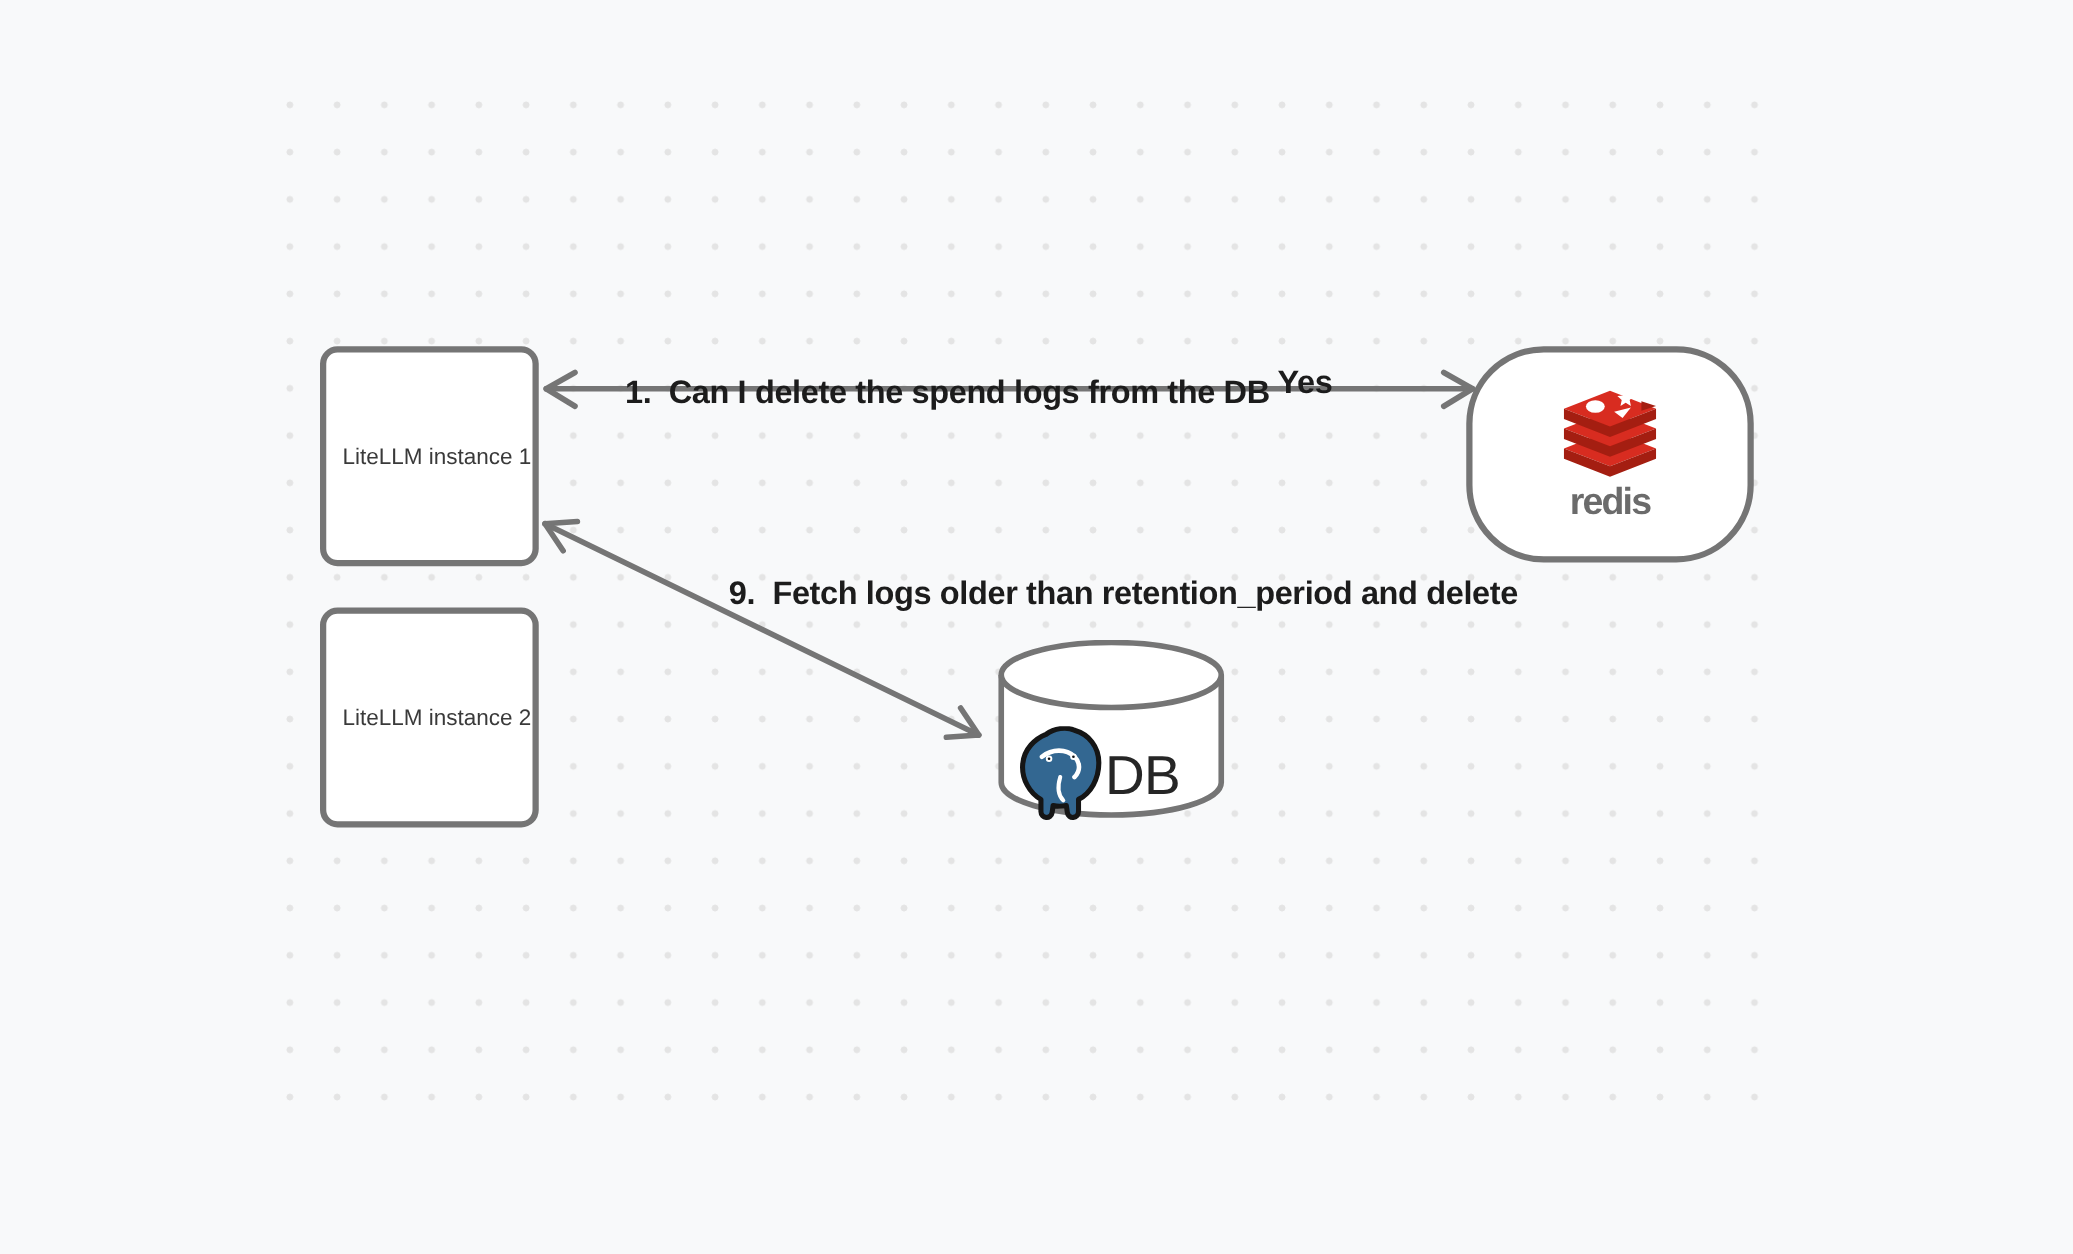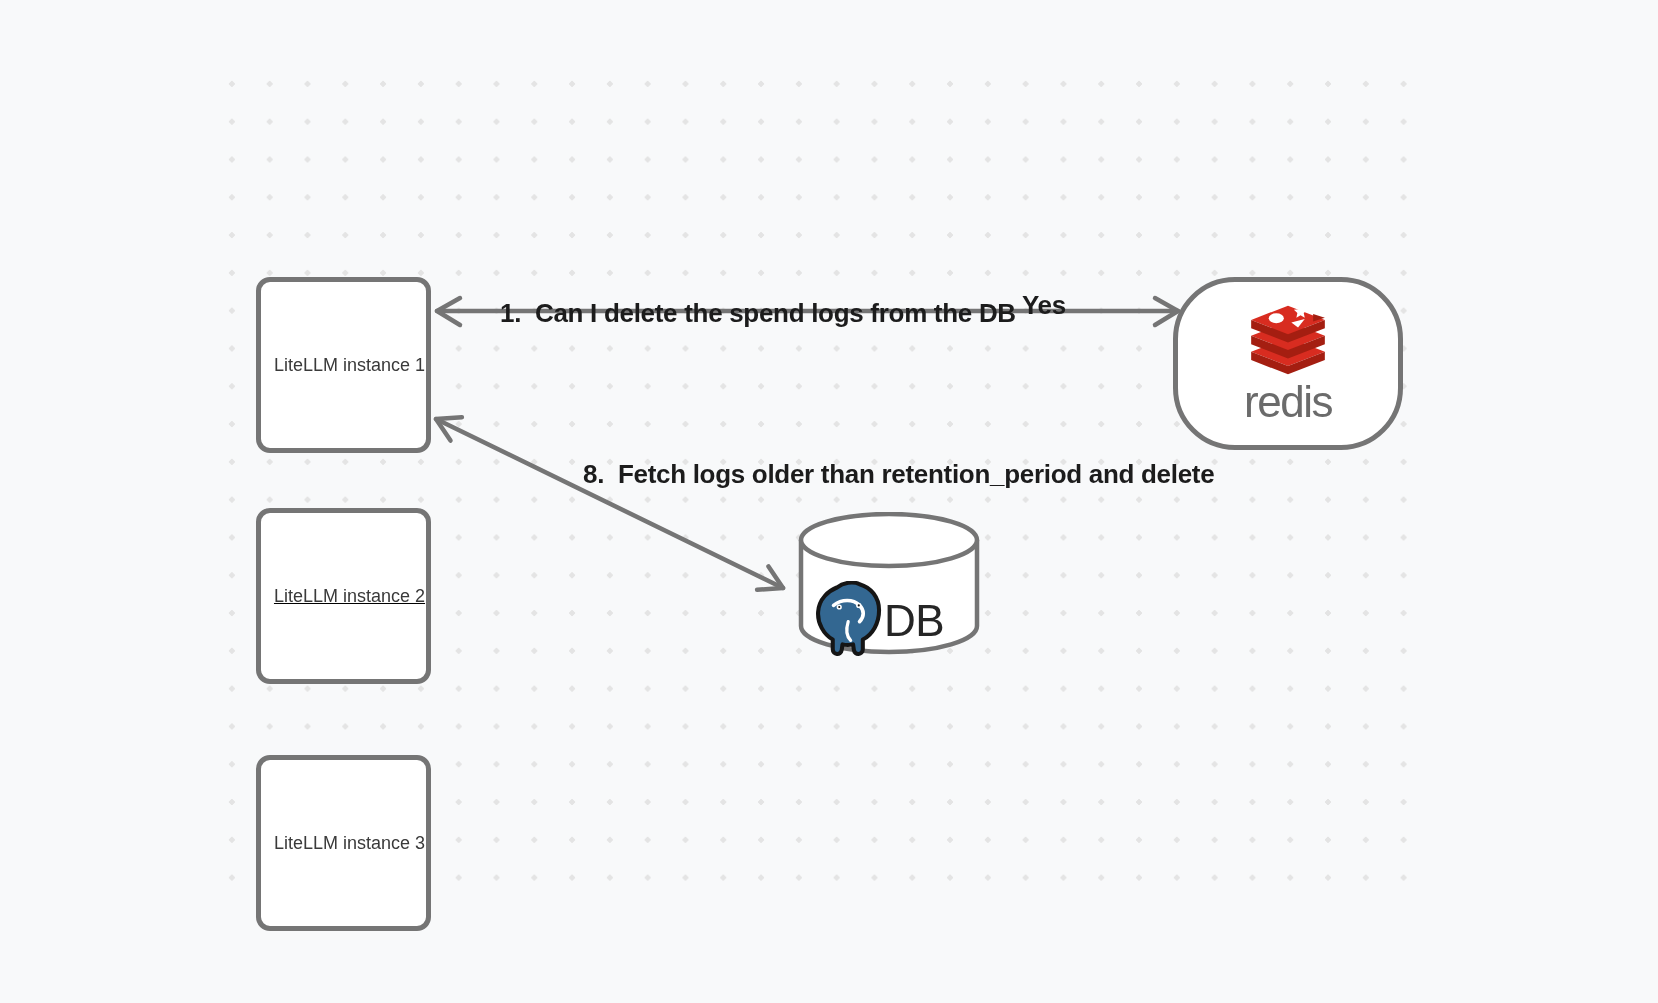--- a/index.html
+++ b/index.html
@@ -19,28 +19,28 @@
     pointer-events:none;
   }
   .arrow-layer{position:absolute;left:0;top:0;width:1658px;height:1003px;}
   .arrow-line{stroke:var(--stroke);stroke-width:4.5;fill:none;stroke-linecap:round;stroke-linejoin:round;}
   .node-box{
     position:absolute;left:256px;width:175px;height:176px;
     background:var(--node-fill);border:5px solid var(--stroke);border-radius:14px;
     display:flex;align-items:center;justify-content:center;padding-left:12px;
   }
   .node-box .box-label{font-size:18px;color:var(--box-text);white-space:nowrap;}
-  .box-1{top:277px;} .box-2{top:508px;text-decoration:underline;} .box-3{top:755px;}
+  .box-1{top:277px;} .box-2{top:486px;} .box-3{top:755px;}
   .redis-node{
     position:absolute;left:1173px;top:277px;width:230px;height:173px;
     background:var(--node-fill);border:5px solid var(--stroke);border-radius:62px;
     display:flex;flex-direction:column;align-items:center;justify-content:center;gap:4px;
   }
   .redis-wordmark{
-    font-size:44px;font-weight:normal;color:var(--redis-wordmark);
+    font-size:30px;font-weight:bold;color:var(--redis-wordmark);
     letter-spacing:-1.5px;line-height:1;text-align:right;
   }
   .msg{
     position:absolute;font-size:26px;font-weight:bold;color:var(--label-text);
     letter-spacing:-0.3px;white-space:pre;line-height:1;
   }
   .msg-1{left:500px;top:284px;margin-top:16px;}
   .msg-1-reply{left:1022px;top:292px;}
   .msg-2{left:583px;top:461px;}
   .db-cylinder{position:absolute;left:796px;top:512px;width:186px;height:144px;}
@@ -69,23 +69,20 @@
       <path class="arrow-line" d="M783,588 L768.5,566.4 M783,588 L757.1,589.8"></path>
     </g>
   </svg>
 
   <div class="node-box box-1">
     <span class="box-label">LiteLLM instance 1</span>
   </div>
   <div class="node-box box-2">
     <span class="box-label">LiteLLM instance 2</span>
   </div>
-  <div class="node-box box-3">
-    <span class="box-label">LiteLLM instance 3</span>
-  </div>
 
   <div class="redis-node">
     <svg width="82" height="72" viewBox="0 0 96 86">
 
       <path d="M48,40 L92,57 L48,74 L4,57 Z" fill="var(--redis-red)"></path>
       <path d="M4,57 L4,67 L48,84 L92,67 L92,57 L48,74 Z" fill="var(--redis-dark-red)"></path>
 
       <path d="M48,21 L92,38 L48,55 L4,38 Z" fill="var(--redis-red)"></path>
       <path d="M4,38 L4,48 L48,65 L92,48 L92,38 L48,55 Z" fill="var(--redis-dark-red)"></path>
 
@@ -110,15 +107,15 @@
     <path d="M44,50 C41,60 42,68 47,73" fill="none" stroke="#ffffff" stroke-width="4" stroke-linecap="round"></path>
     <circle cx="33" cy="32" r="3.2" fill="#ffffff"></circle>
     <circle cx="33" cy="32" r="1.3" fill="#111111"></circle>
     <circle cx="57" cy="30" r="3.2" fill="#ffffff"></circle>
     <circle cx="57" cy="30" r="1.3" fill="#111111"></circle>
   </svg>
   <span class="db-label">DB</span>
 
   <span class="msg msg-1">1.  Can I delete the spend logs from the DB</span>
   <span class="msg msg-1-reply">Yes</span>
-  <span class="msg msg-2">8.  Fetch logs older than retention_period and delete</span>
+  <span class="msg msg-2">9.  Fetch logs older than retention_period and delete</span>
 
 </div>
 
 </body></html>

